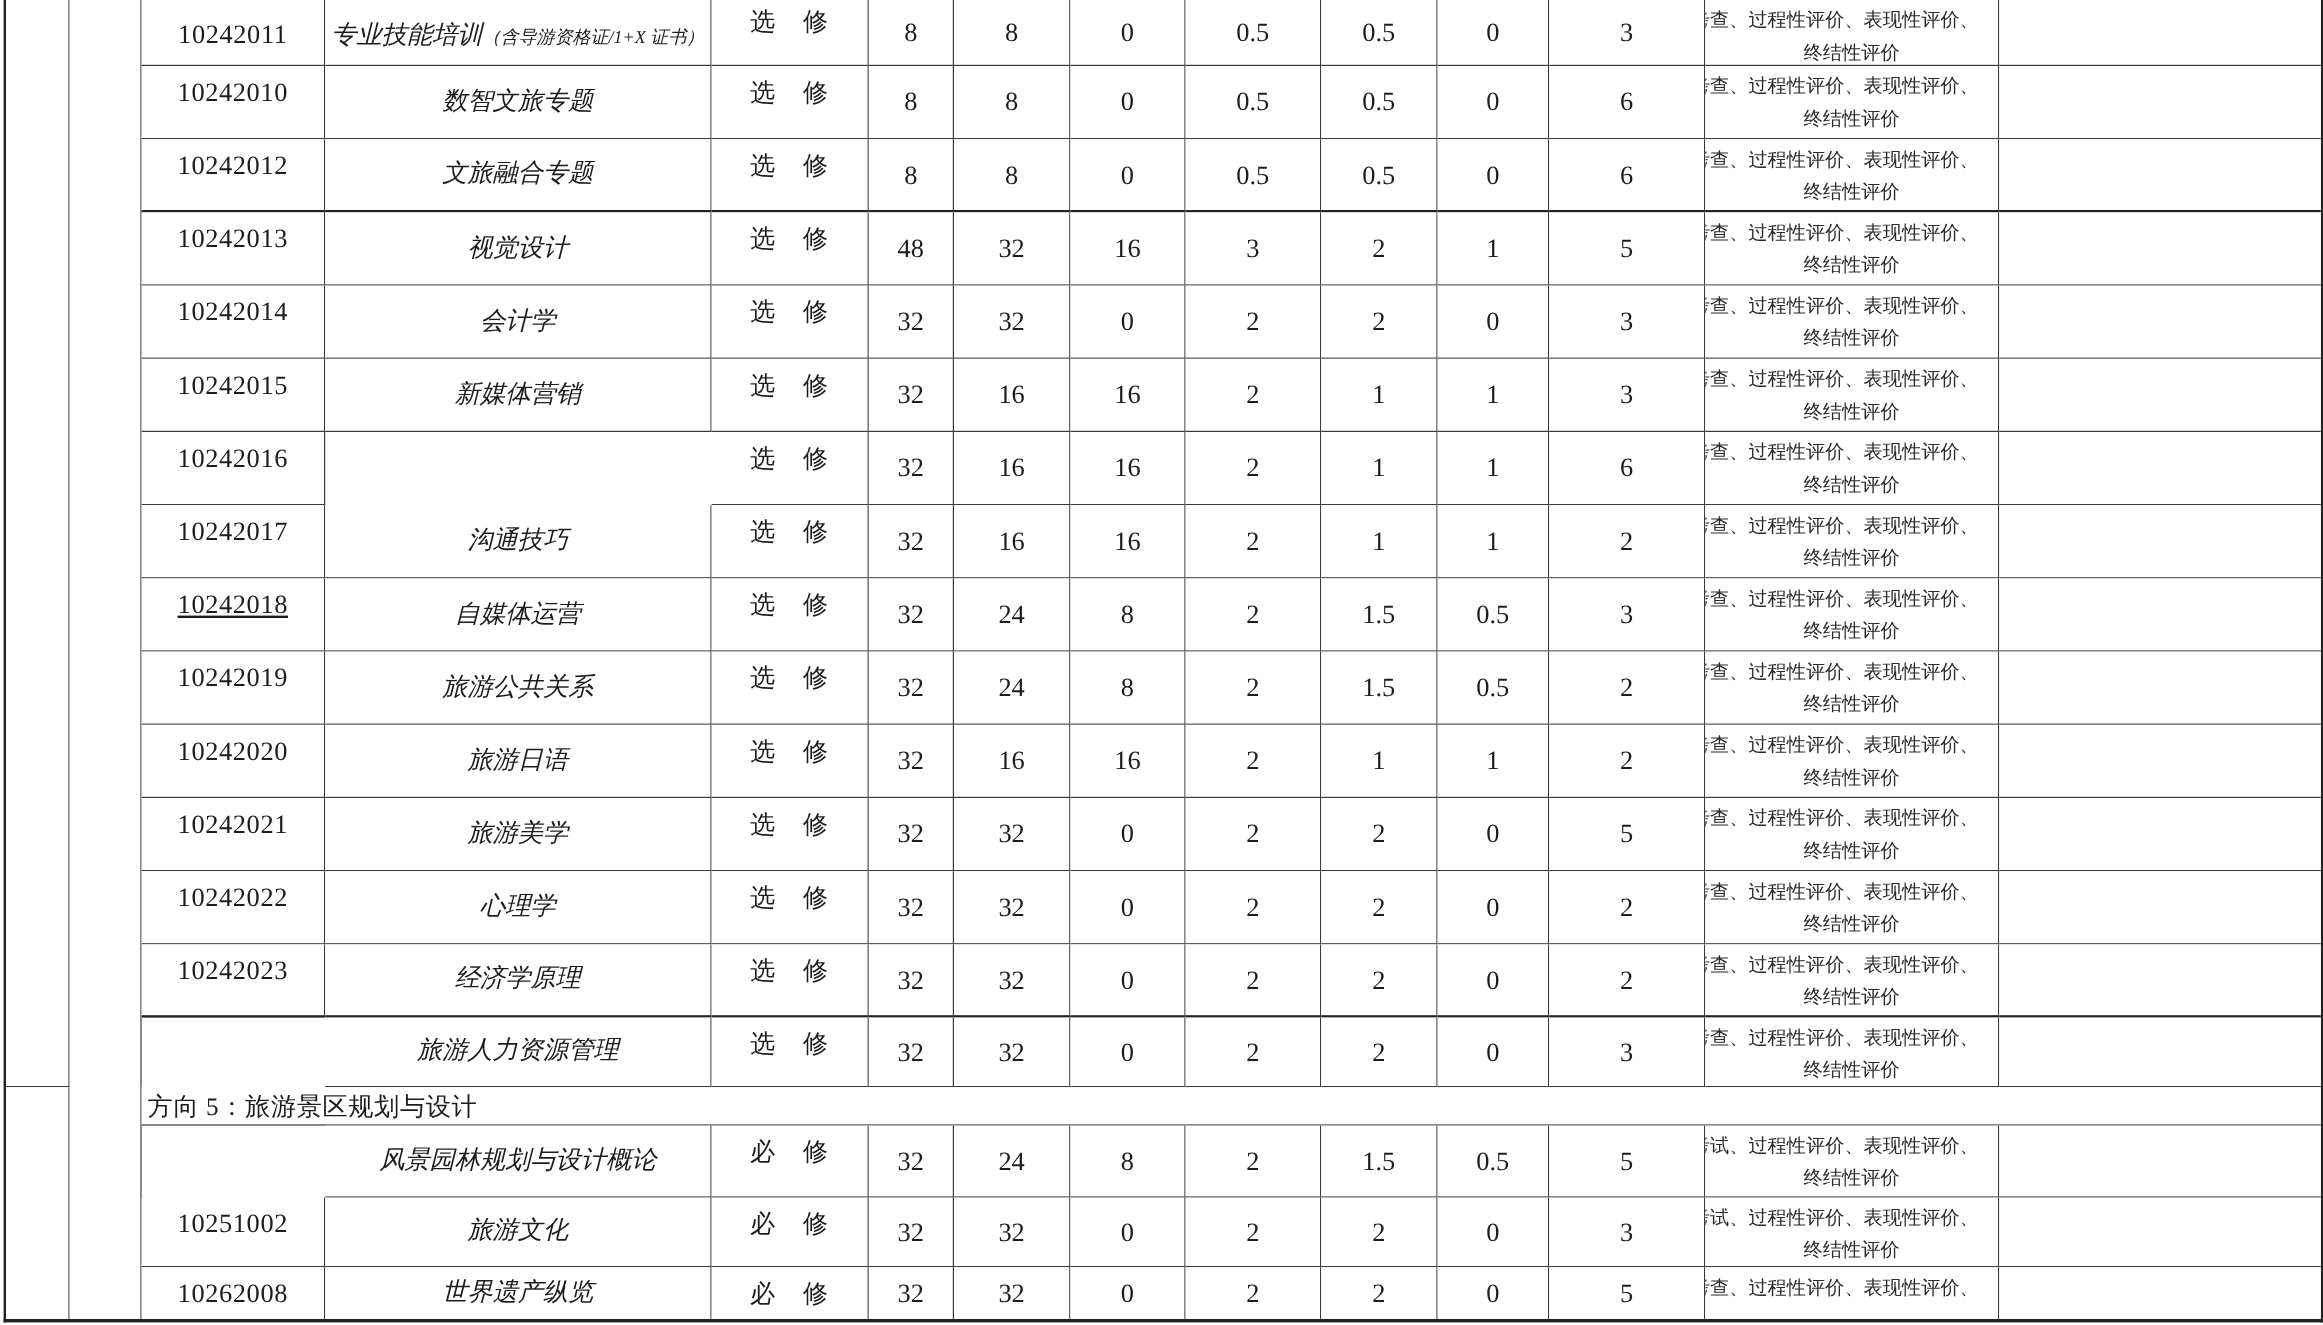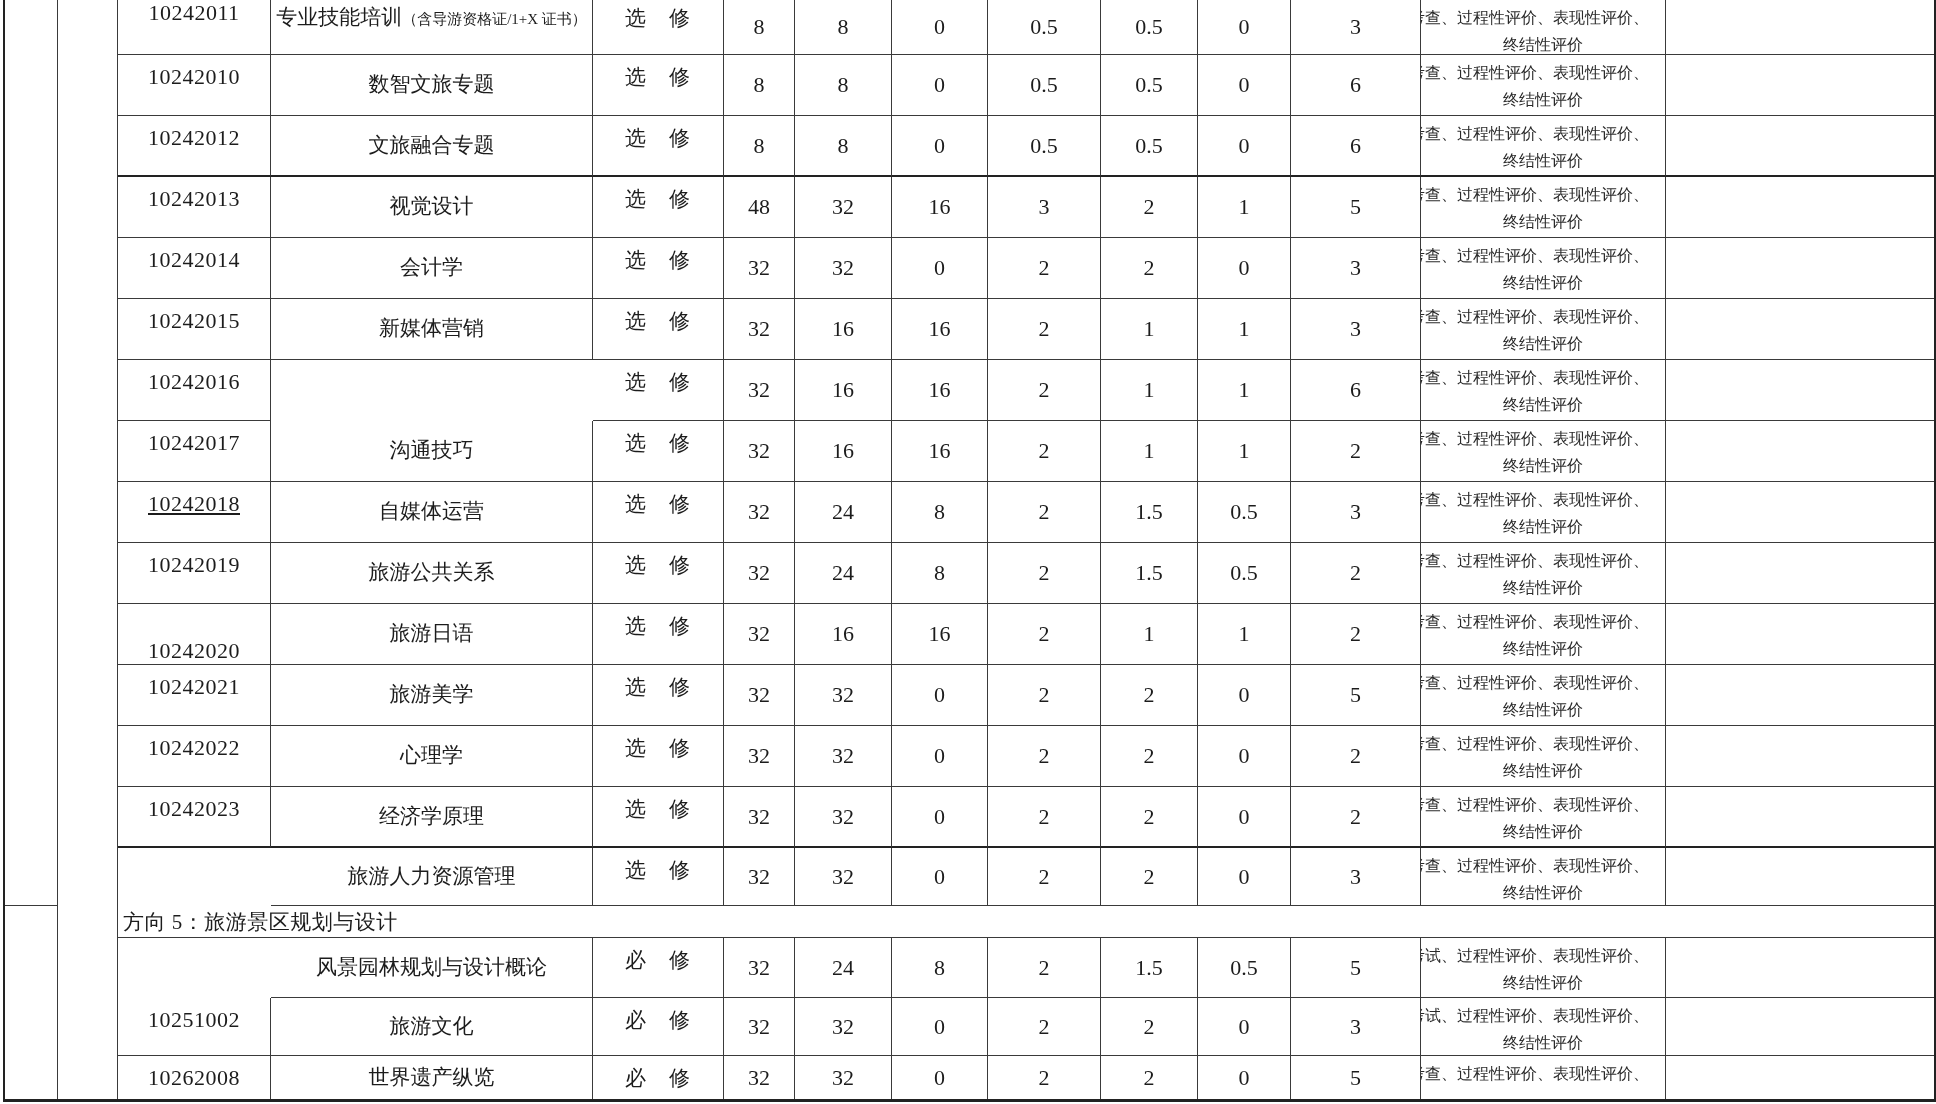--- a/index.html
+++ b/index.html
@@ -27,22 +27,22 @@
   .bb2{border-bottom-width:2px;border-bottom-color:#222;}
   
   .colA1{grid-row:1 / span 15;grid-column:1;}
   .colA2{grid-row:16 / span 4;grid-column:1;border-bottom:none;}
   .colB{grid-row:1 / span 19;grid-column:2;border-bottom:none;}
   
   .gc3{grid-column:3}.gc4{grid-column:4}.gc5{grid-column:5}.gc6{grid-column:6}
   .gc7{grid-column:7}.gc8{grid-column:8}.gc9{grid-column:9}.gc10{grid-column:10}
   .gc11{grid-column:11}.gc12{grid-column:12}.gc13{grid-column:13}.gc14{grid-column:14}
   .col-code{font-size:22px;align-items:flex-start;padding-top:9px;letter-spacing:.5px;}
-  .r1.col-code{padding-top:0;text-align:right;}
-  .col-name{font-size:21px;text-align:left;line-height:26px;padding:4px 1px;}
+  .r1.col-code{padding-top:16px;text-align:right;}
+  .col-name{font-size:21px;text-align:left;line-height:26px;padding:16px 1px;font-style:italic;}
   .r1.col-name{align-items:flex-start;}
   .nm-note{font-size:15px;}
   .col-type{font-size:21px;align-items:flex-start;padding-top:8px;letter-spacing:1px;}
   .r1.col-type{padding-top:4px;}
   .num{font-size:22px;}
   .col-eval{
     flex-direction:column;align-items:flex-start;justify-content:flex-start;
     padding-top:4px;font-size:16px;line-height:27px;color:#2a2a2a;
   }
   .ev1{white-space:nowrap;}
@@ -412,21 +412,21 @@
       </div>
   <div class="cell num gc12" style="grid-row-start: 10;">
         <span>2</span>
       </div>
   <div class="cell col-eval gc13" style="grid-row-start: 10;">
     <div class="ev1"><span class="lead">考</span><span>查、过程性评价、表现性评价、</span></div>
     <div class="ev2">终结性评价</div>
   </div>
   <div class="cell norb gc14" style="grid-row-start: 10;"></div>
 
-  <div class="cell col-code gc3" style="grid-row-start: 11; align-items: flex-end;">
+  <div class="cell col-code gc3" style="grid-row-start: 11;">
         <span>10242020</span>
       </div>
   <div class="cell col-name gc4" style="grid-row-start: 11;">
         <span><span class="nm">旅游日语</span><span class="nm-note"></span></span>
       </div>
   <div class="cell col-type gc5" style="grid-row-start: 11;">
         <span>选　修</span>
       </div>
   <div class="cell num gc6" style="grid-row-start: 11;">
         <span>32</span>

